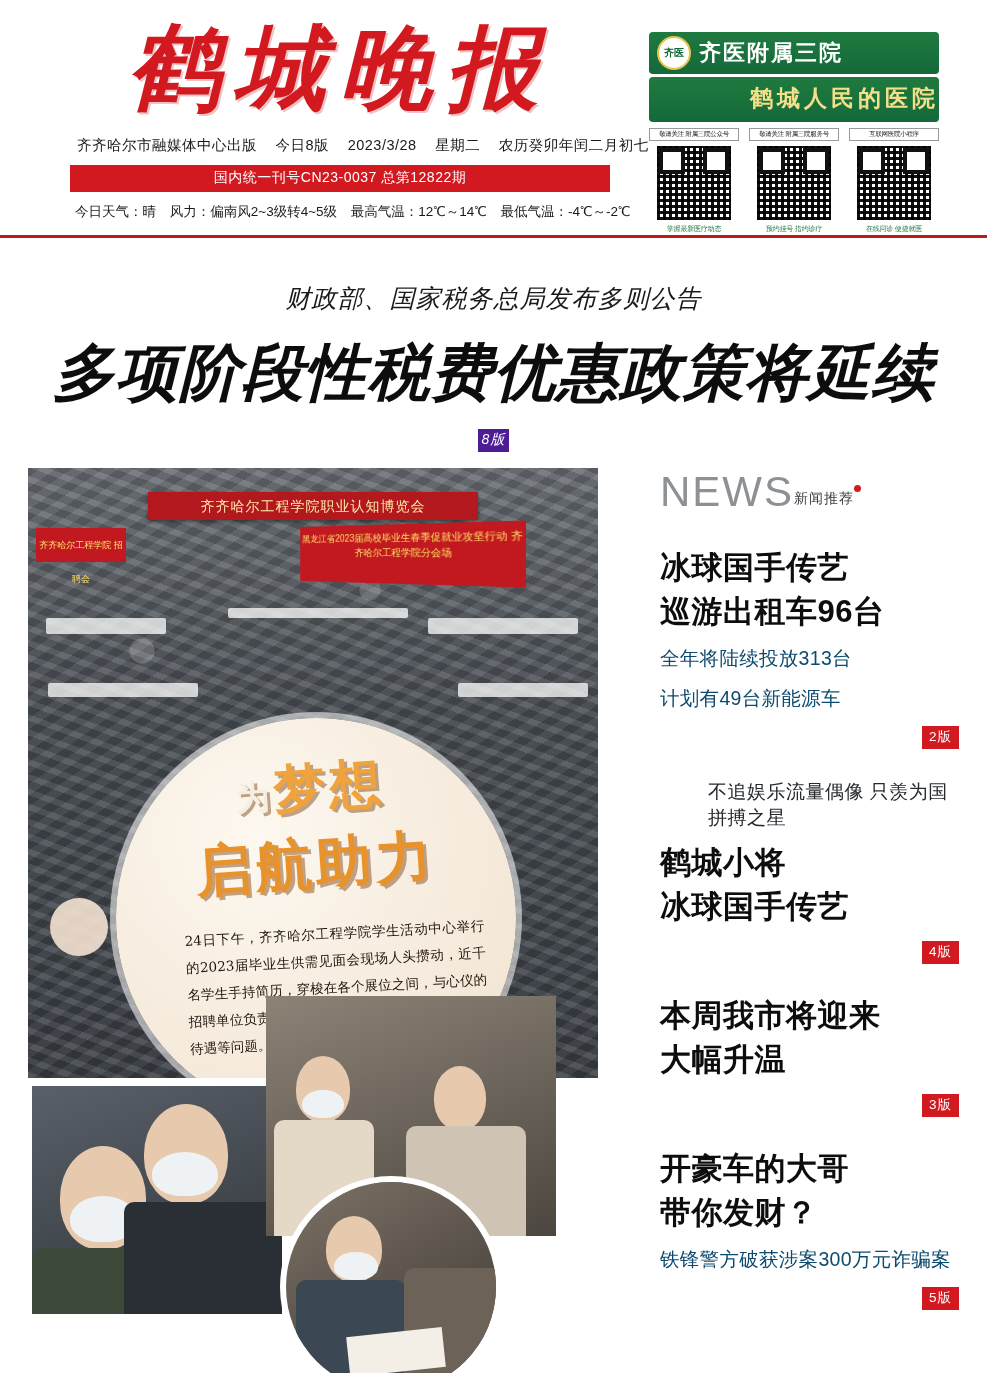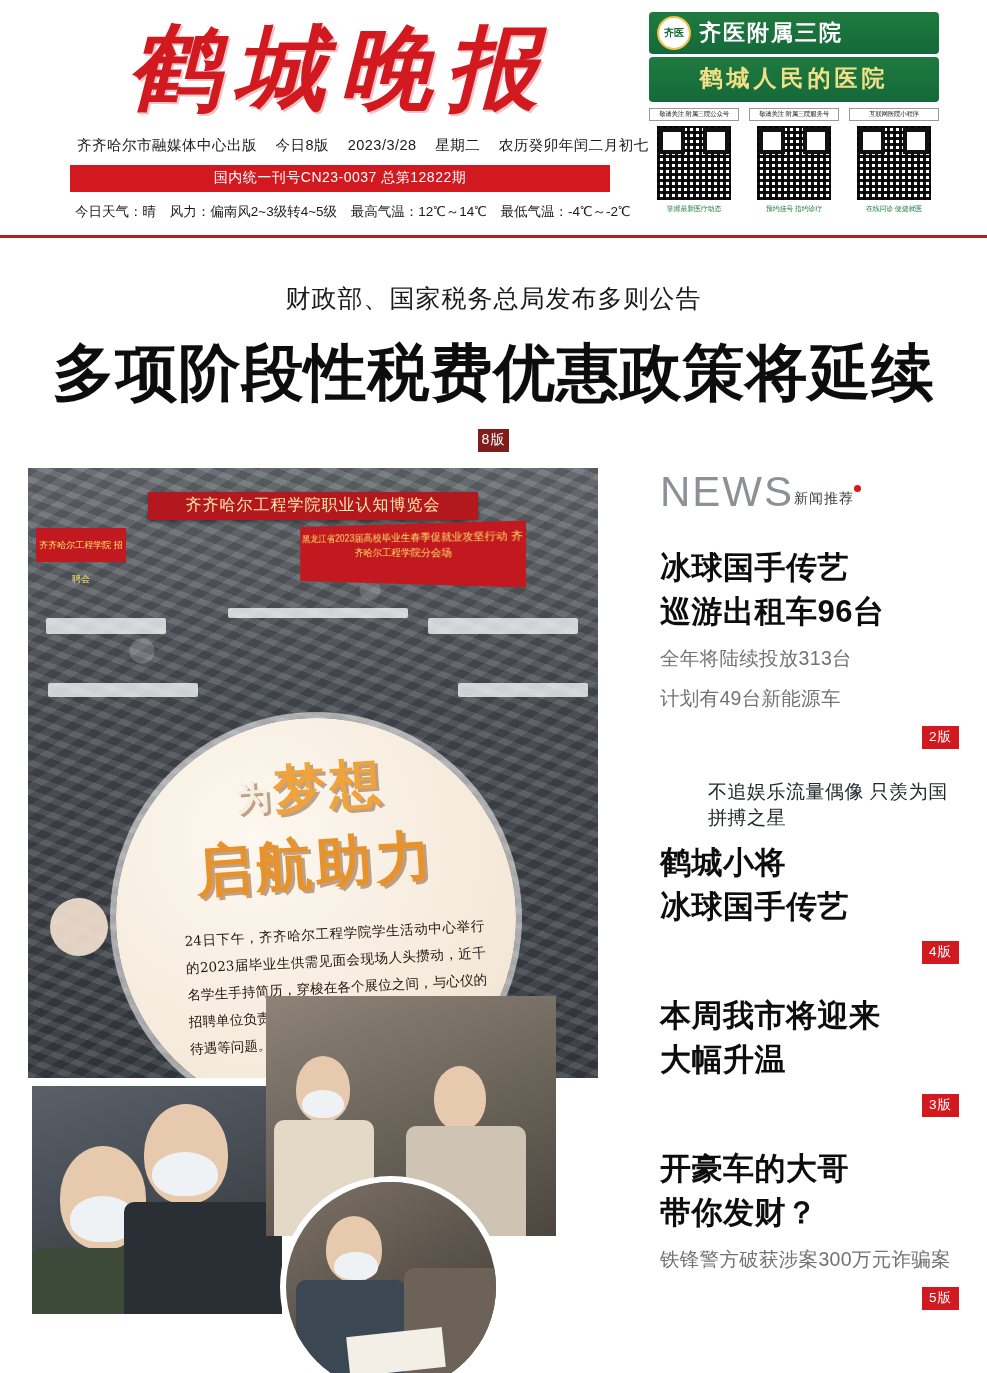--- a/index.html
+++ b/index.html
@@ -65,21 +65,21 @@
     font-size: 13.5px;
     color: #1a1a1a;
     white-space: nowrap;
   }
   .weather-line span { margin: 0 5px; }
 
   
   .masthead-right {
     position: absolute;
     right: 48px;
-    top: 12px;
+    top: 32px;
     width: 290px;
   }
   .hosp-top {
     background: linear-gradient(180deg,#1f7a3f 0%, #14693a 100%);
     border-radius: 4px;
     height: 42px;
     display: flex;
     align-items: center;
     padding-left: 8px;
     box-sizing: border-box;
@@ -103,21 +103,21 @@
     font-family: "DejaVu Serif", serif;
   }
   .hosp-sub {
     margin-top: 3px;
     background: linear-gradient(180deg,#1f7a3f 0%, #14693a 100%);
     border-radius: 4px;
     color: #f5e08a;
     font-size: 23px;
     font-weight: bold;
     letter-spacing: 4px;
-    text-align: center;
+    text-align: right;
     padding: 6px 0 8px;
     font-family: "DejaVu Serif", serif;
   }
   .qr-row {
     margin-top: 6px;
     display: flex;
     justify-content: space-between;
   }
   .qr-cell { width: 90px; text-align: center; }
   .qr-cap {
@@ -153,38 +153,39 @@
     font-size: 7px;
     color: #1f7a3f;
     letter-spacing: -0.2px;
     white-space: nowrap;
   }
 
   
   .headline-zone {
     padding-top: 44px;
     text-align: center;
+    font-style: italic;
   }
   .kicker {
     font-size: 25px;
     color: #1a1a1a;
     letter-spacing: 1px;
     font-family: "DejaVu Serif", serif;
   }
   .headline {
     margin-top: 16px;
     font-size: 62px;
     font-weight: bold;
     letter-spacing: 1px;
     color: #0d0d0d;
     font-family: "Liberation Sans", sans-serif;
   }
   .page-flag {
     display: inline-block;
-    background: #7f1d1d;
+    background: #4c1d95;
     color: #fff;
     font-size: 14px;
     padding: 2px 4px 3px;
     margin-top: 14px;
     letter-spacing: 1px;
   }
 
   
   .content {
     margin-top: 16px;
@@ -211,26 +212,25 @@
       repeating-linear-gradient(20deg, rgba(255,255,255,0.07) 0 6px, rgba(0,0,0,0.10) 6px 14px),
       repeating-linear-gradient(-35deg, rgba(255,255,255,0.05) 0 9px, rgba(0,0,0,0.09) 9px 18px),
       linear-gradient(180deg,#6a6f74 0%, #4a4f55 40%, #3a3f45 100%);
   }
   .hall-banner {
     position: absolute;
     left: 120px; top: 24px;
     width: 330px; height: 28px;
     background: #b3181f;
     color: #ffe9a8;
-    font-size: 16px;
+    font-size: 14px;
     text-align: center;
     line-height: 28px;
     letter-spacing: 1px;
     box-shadow: 0 2px 4px rgba(0,0,0,.4);
-    font-family: Liberation Mono, monospace;
   }
   .stage-banner {
     position: absolute;
     left: 258px; top: 56px;
     width: 230px; height: 60px;
     background: #c2181f;
     color: #ffe066;
     font-size: 10px;
     text-align: center;
     padding-top: 6px;
@@ -389,21 +389,21 @@
   .story-title {
     font-size: 31px;
     font-weight: bold;
     line-height: 1.42;
     color: #0d0d0d;
     letter-spacing: 0.5px;
   }
   .story-sub {
     margin-top: 9px;
     font-size: 19.5px;
-    color: #737373;
+    color: #0c4a6e;
     line-height: 1.58;
     letter-spacing: 0.3px;
   }
   .story-flag {
     margin-top: 12px;
     text-align: right;
   }
   .flag {
     display: inline-block;
     background: #d31920;

